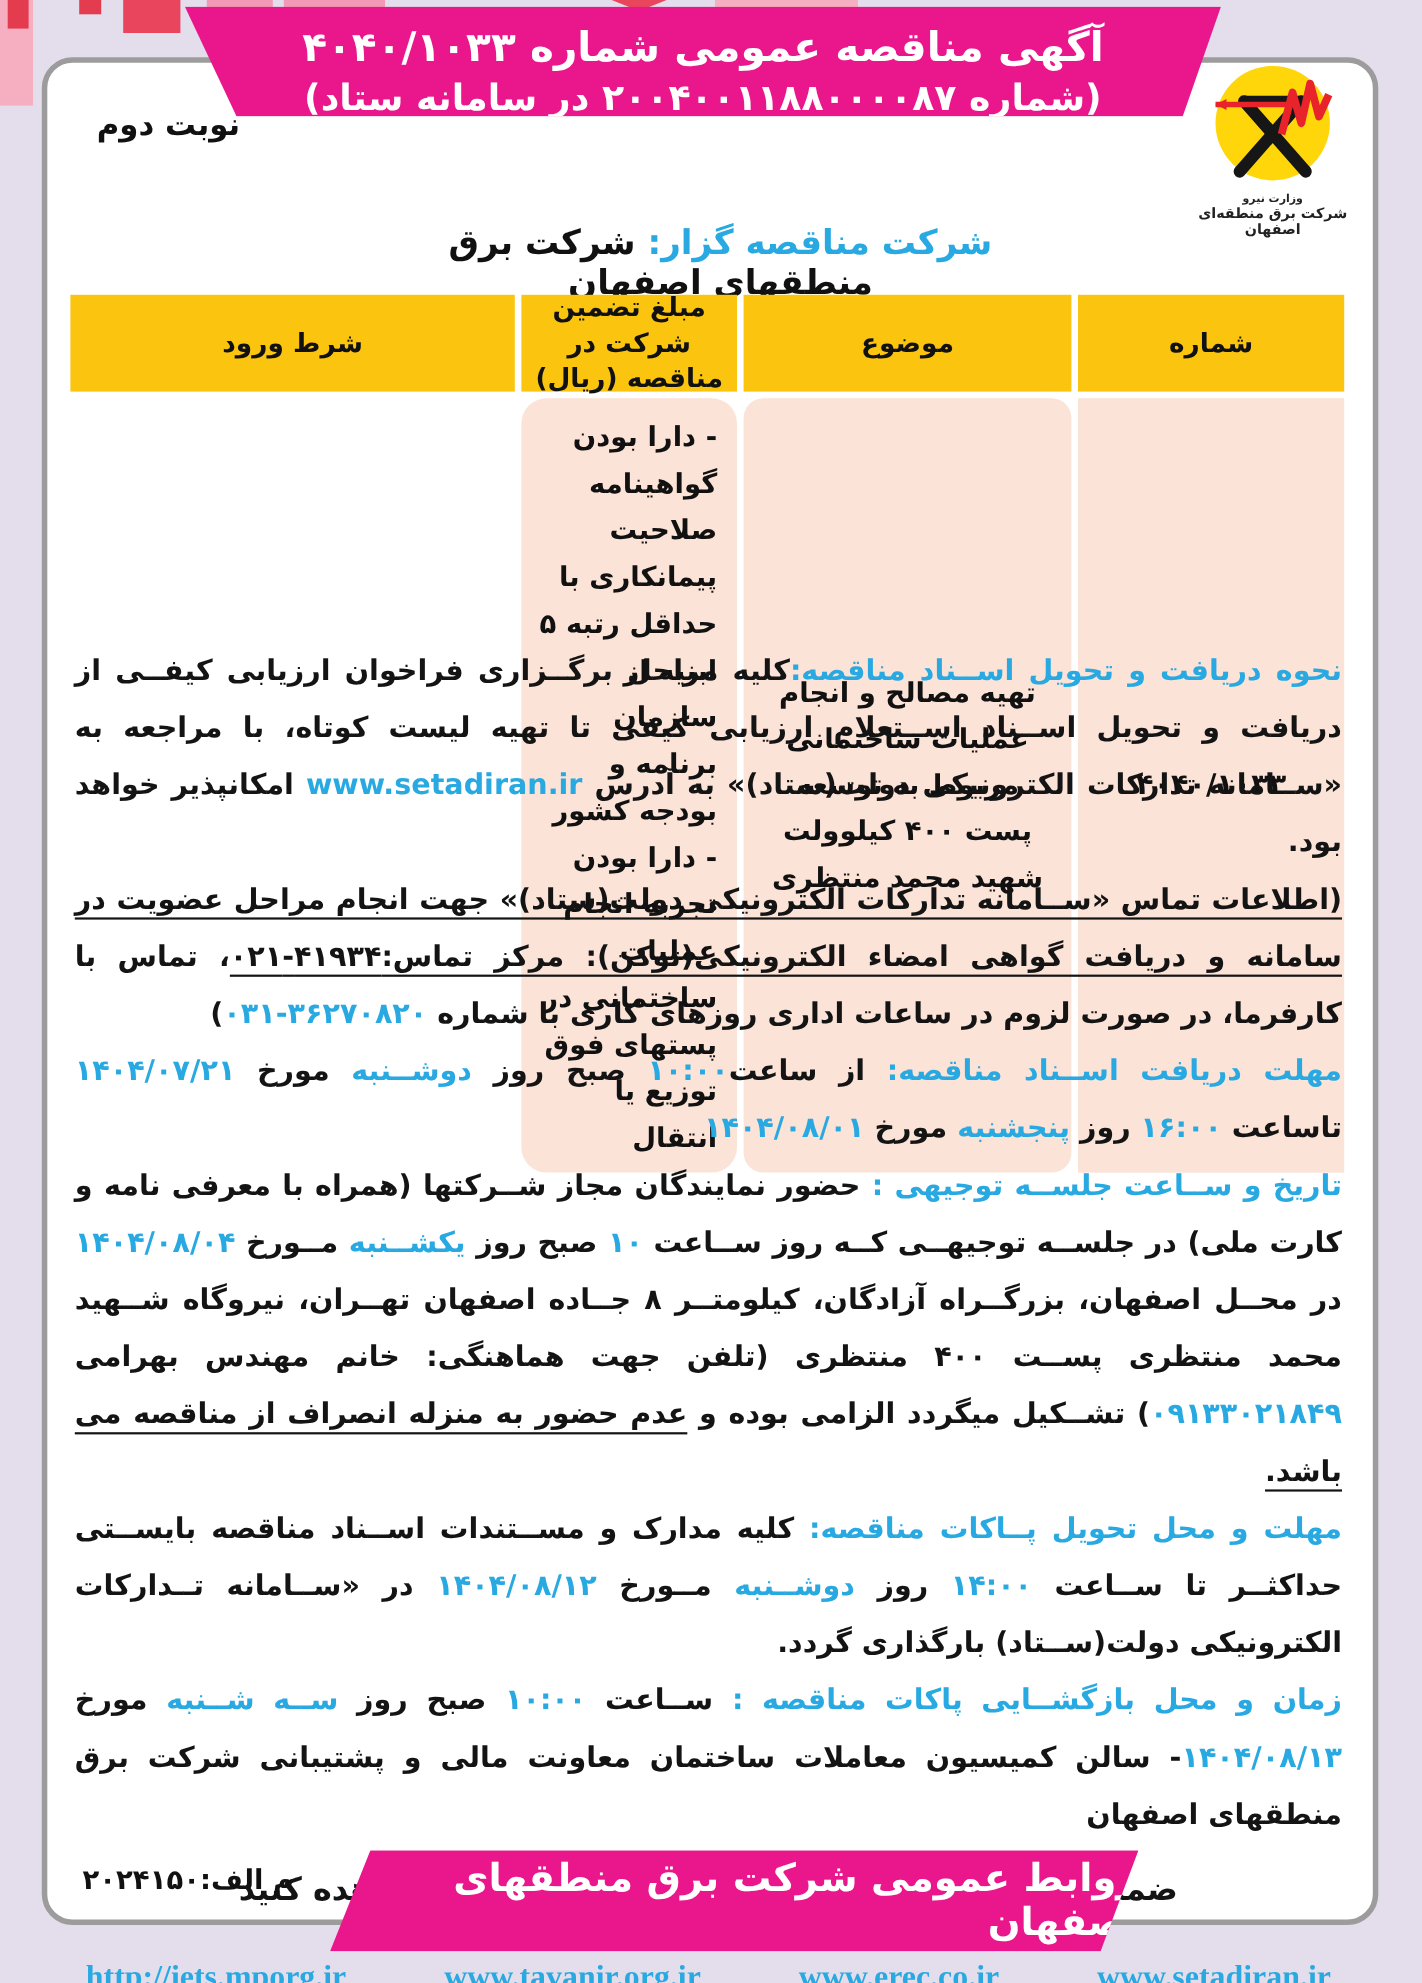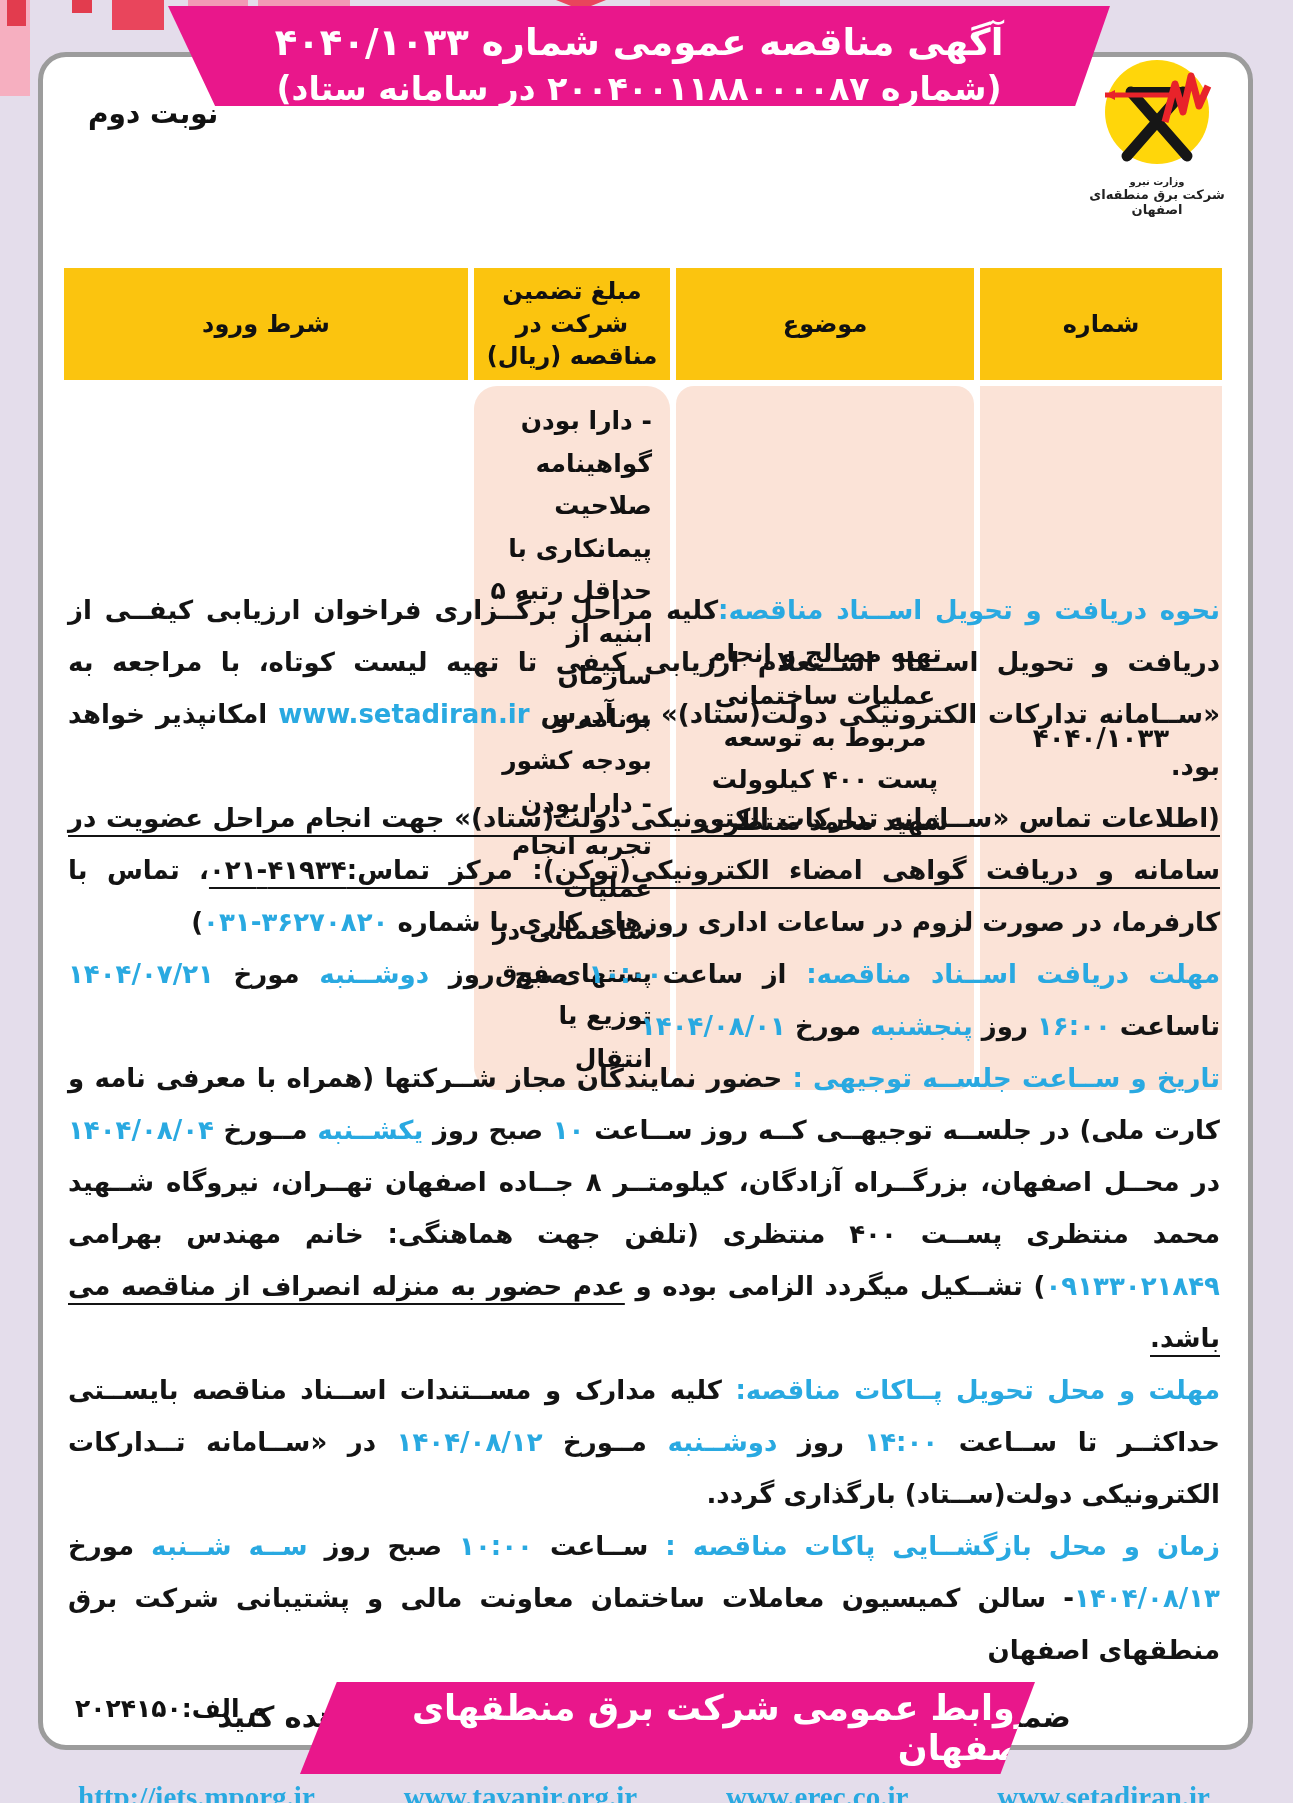--- a/index.html
+++ b/index.html
@@ -32,21 +32,21 @@
   .logo .lg1{font-size:10px;font-weight:bold;color:#222;margin-top:2px;}
   .logo .lg2{font-size:13px;font-weight:bold;color:#222;}
 
   .employer{position:absolute;left:330px;top:203px;width:650px;text-align:center;font-size:31px;
         font-weight:bold;direction:rtl;z-index:3;color:#111;}
   .employer .lbl{color:#29a9e1;}
 
   .tbl{position:absolute;left:64px;top:268px;width:1158px;direction:rtl;display:grid;
        grid-template-columns:242px 298px 196px 1fr;gap:6px;z-index:3;}
   .th{background:#fbc40f;height:88px;display:flex;align-items:center;justify-content:center;
-      font-size:24px;font-weight:bold;color:#111;text-align:center;line-height:1.35;padding:12px 4px;}
+      font-size:24px;font-weight:bold;color:#111;text-align:center;line-height:1.35;padding:0 4px;}
   .td{background:#fbe3d7;min-height:212px;font-weight:bold;color:#111;display:flex;
       align-items:center;justify-content:center;}
   .c-num{font-size:26px;}
   .c-sub{font-size:25px;text-align:center;line-height:1.68;padding:10px 18px;border-radius:18px;}
   .c-gr{font-size:25px;}
   .c-entry{font-size:25px;display:block;text-align:right;line-height:1.7;padding:14px 18px 10px 10px;border-radius:23px;}
 
   .content{position:absolute;left:68px;top:584px;width:1152px;direction:rtl;text-align:justify;
         font-size:26px;line-height:2.0;font-weight:bold;color:#141414;z-index:3;}
   .content p{margin:0;}
@@ -108,20 +108,23 @@
       <path d="M82 34 L26 98" stroke="#161616" stroke-width="11" stroke-linecap="round"></path>
       <path d="M27 33 H89" stroke="#161616" stroke-width="8"></path>
       <path d="M4 37 H70" stroke="#e8232a" stroke-width="5"></path>
       <path d="M4 37 L14 32 L14 42 Z" fill="#e8232a"></path>
       <polyline points="64,64 74,26 82,54 90,18 98,48 107,28" stroke="#e8232a" stroke-width="7" fill="none" stroke-linejoin="round"></polyline>
     </svg>
     <div class="lg1">وزارت نیرو</div>
     <div class="lg2">شرکت برق منطقه‌ای اصفهان</div>
   </div>
 
+  <div class="employer">
+    <span class="lbl">شرکت مناقصه گزار:</span><span> شرکت برق منطقهای اصفهان</span>
+  </div>
 
   <div class="tbl">
     <div class="th">شماره</div>
     <div class="th">موضوع</div>
     <div class="th">مبلغ تضمین شرکت در مناقصه (ریال)</div>
     <div class="th">شرط ورود</div>
 
     <div class="td c-num">۴۰۴۰/۱۰۳۳</div>
     <div class="td c-sub">تهیه مصالح و انجام عملیات ساختمانی مربوط به توسعه پست ۴۰۰ کیلوولت شهید محمد منتظری</div>
     <div class="td c-entry">

